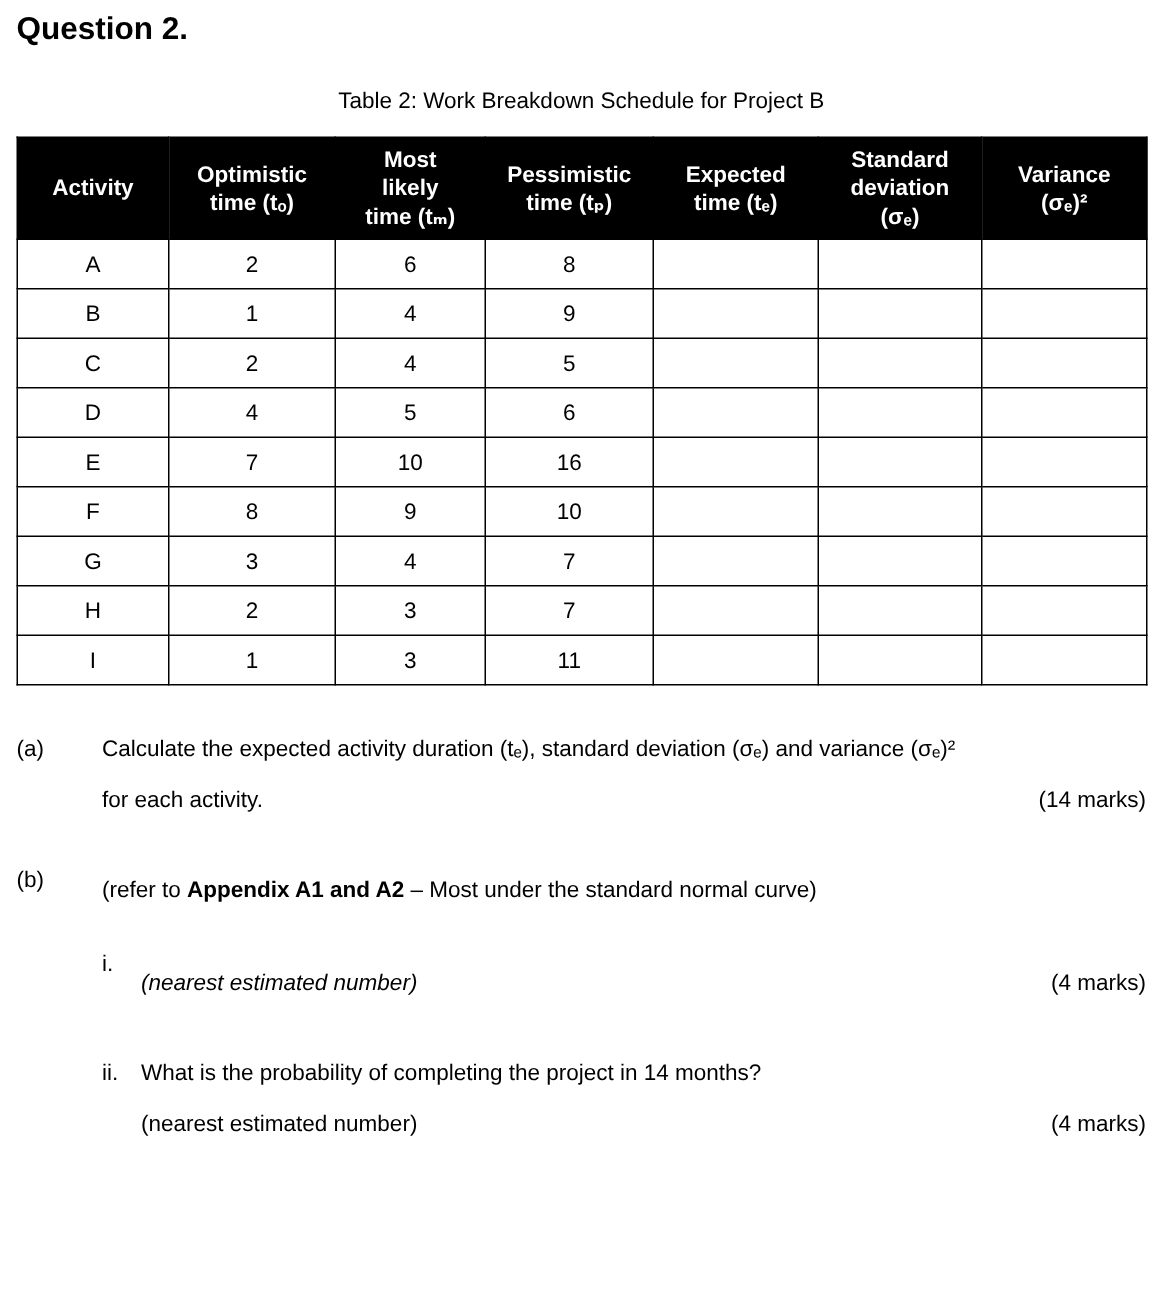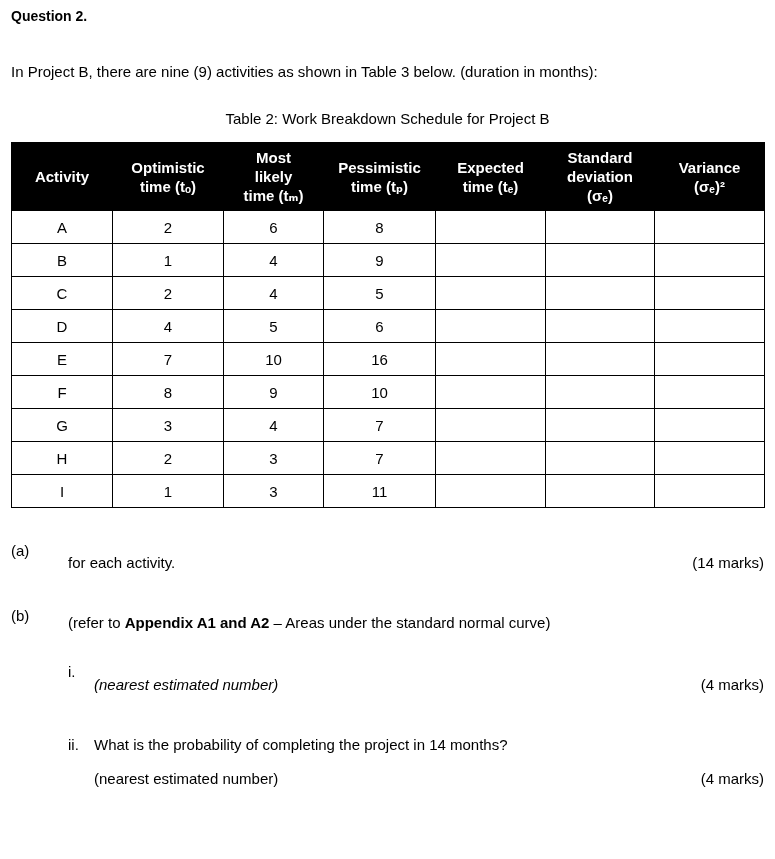--- a/index.html
+++ b/index.html
@@ -5,21 +5,21 @@
   * { box-sizing: border-box; }
   html, body { margin: 0; padding: 0; background: #ffffff; }
   body {
     width: 775px; height: 859px;
     font-family: "Liberation Sans", "DejaVu Sans", sans-serif;
     font-size: 15px; color: #000;
     overflow: hidden;
   }
   .page { padding: 8px 11px 0 11px; }
 
-  .q-title { font-weight: bold; font-size: 14px; }
+  .q-title { font-weight: bold; font-size: 21px; }
 
   .intro { margin-top: 37px; line-height: 22px; }
 
   .caption { margin-top: 25px; text-align: center; line-height: 22px; }
 
   table {
     border-collapse: collapse;
     width: 753px;
     margin: 12px auto 0 auto;
     table-layout: fixed;
@@ -65,21 +65,20 @@
   .bold { font-weight: bold; }
   .italic { font-style: italic; }
 </style>
 </head>
 <body>
 
 <div class="page">
 
   <div class="q-title">Question 2.</div>
 
-  <div class="intro">In Project B, there are nine (9) activities as shown in Table 3 below. (duration in months):</div>
 
   <div class="caption">Table 2: Work Breakdown Schedule for Project B</div>
 
   <table>
     <colgroup>
       <col style="width:101px">
         <col style="width:111px">
         <col style="width:100px">
       <col style="width:112px">
         <col style="width:110px">
@@ -186,31 +185,32 @@
         <td></td>
         <td></td>
         <td></td>
       </tr>
     </tbody>
   </table>
 
   <div class="part section-a">
     <div class="part-label">(a)</div>
     <div class="part-body">
+      <div class="line">Calculate the expected activity duration (tₑ), standard deviation (σₑ) and variance (σₑ)²</div>
       <div class="line marks-line a-line2">
         <span>for each activity.</span>
         <span>(14 marks)</span>
       </div>
     </div>
   </div>
 
   <div class="part section-b">
     <div class="part-label">(b)</div>
     <div class="part-body">
-      <div class="line b-line2"><span>(refer to </span><span class="bold">Appendix A1 and A2</span><span> – Areas under the standard normal curve)</span></div>
+      <div class="line b-line2"><span>(refer to </span><span class="bold">Appendix A1 and A2</span><span> – Most under the standard normal curve)</span></div>
 
       <div class="subitem subitem-i">
         <div class="sub-label">i.</div>
         <div class="sub-body">
           <div class="line marks-line note-line-i">
             <span class="italic">(nearest estimated number)</span>
             <span>(4 marks)</span>
           </div>
         </div>
       </div>

